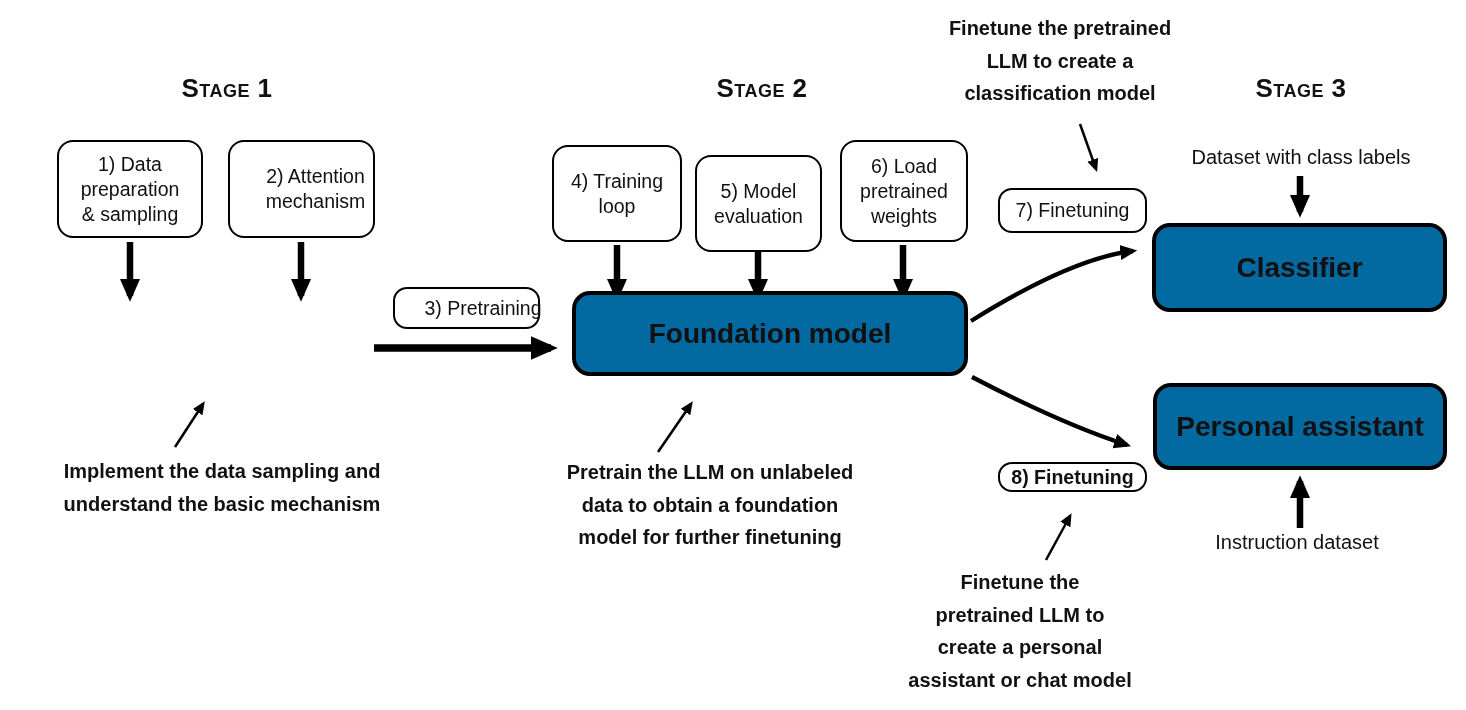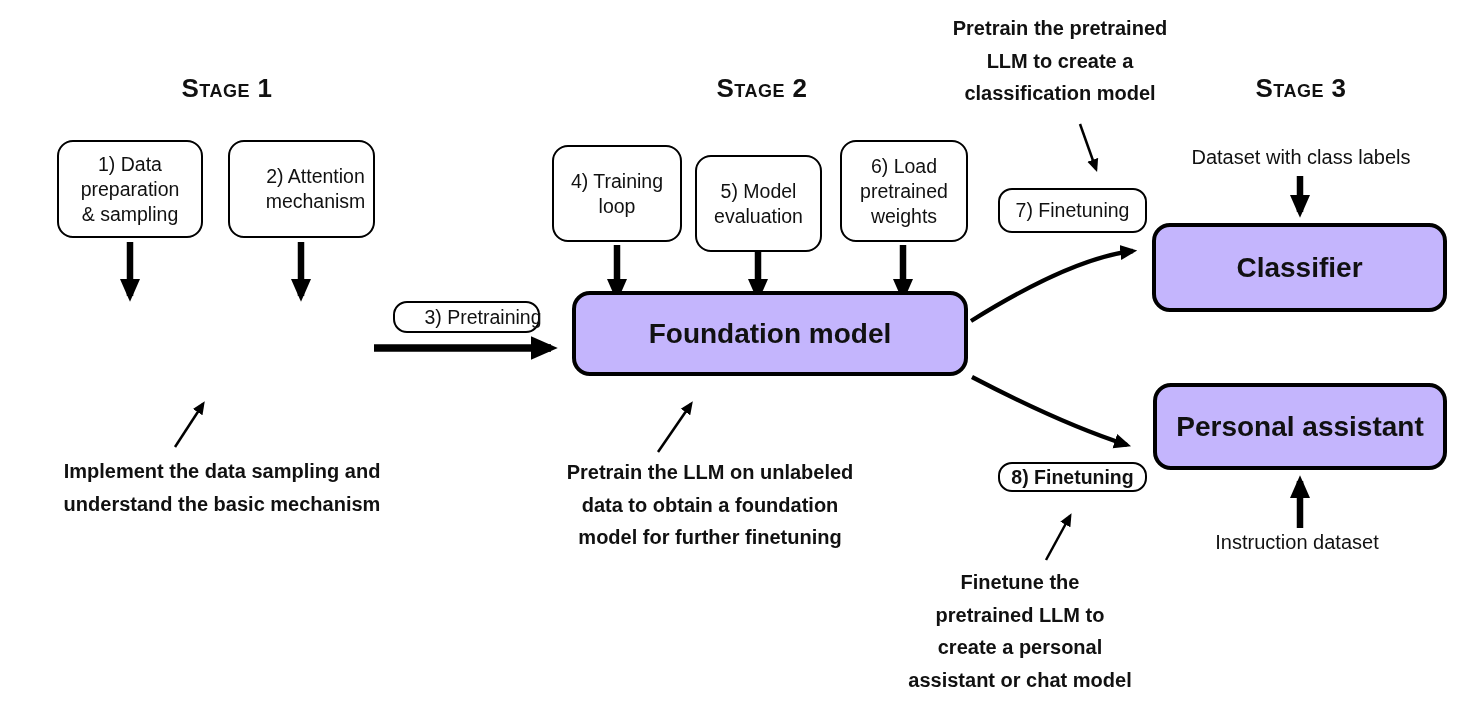--- a/index.html
+++ b/index.html
@@ -43,21 +43,21 @@
     background: #ffffff;
     border: 2.5px solid #000;
     border-radius: 14px;
     display: flex; align-items: center; justify-content: center;
     text-align: center;
     font-size: 19.5px;
     color: #111;
     white-space: nowrap;
   }
   .main-box {
-    background: #c4b5fd;
+    background: #0369a1;
     border: 4px solid #000;
     border-radius: 18px;
     display: flex; align-items: center; justify-content: center;
     text-align: center;
     font-size: 28px;
     font-weight: 700;
     color: #111;
   }
   .plain-label {
     font-size: 20px;
@@ -132,37 +132,37 @@
 mechanism</div>
 
   <div class="abs step-box" style="left:552px; top:145px; width:130px; height:97px;">4) Training
 loop</div>
   <div class="abs step-box" style="left:695px; top:145px; width:127px; height:97px;margin-top:10px;">5) Model
 evaluation</div>
   <div class="abs step-box" style="left:840px; top:140px; width:128px; height:102px;">6) Load
 pretrained
 weights</div>
 
-  <div class="abs pill-label" style="left:393px; top:301px; width:147px; height:32px;padding-left:33px;">3) Pretraining</div>
+  <div class="abs pill-label" style="left:393px; top:287px; width:147px; height:42px;padding-left:33px;">3) Pretraining</div>
   <div class="abs pill-label" style="left:998px; top:188px; width:149px; height:45px;">7) Finetuning</div>
   <div class="abs pill-label" style="left:998px; top:462px; width:149px; height:30px;font-weight:bold;">8) Finetuning</div>
 
   <div class="abs main-box" style="left:572px; top:291px; width:396px; height:85px;">Foundation model</div>
   <div class="abs main-box" style="left:1152px; top:223px; width:295px; height:89px;">Classifier</div>
   <div class="abs main-box" style="left:1153px; top:383px; width:294px; height:87px;">Personal assistant</div>
 
   <div class="abs plain-label" style="left:1151px; top:143px; width:300px; height:28px;">Dataset with class labels</div>
   <div class="abs plain-label" style="left:1147px; top:528px; width:300px; height:28px;">Instruction dataset</div>
 
   <div class="abs annotation" style="left:52px; top:455px; width:340px;">Implement the data sampling and
 understand the basic mechanism</div>
   <div class="abs annotation" style="left:550px; top:456px; width:320px;">Pretrain the LLM on unlabeled
 data to obtain a foundation
 model for further finetuning</div>
-  <div class="abs annotation" style="left:920px; top:12px; width:280px;">Pretrain the pretrained
+  <div class="abs annotation" style="left:920px; top:12px; width:280px;">Finetune the pretrained
 LLM to create a
 classification model</div>
   <div class="abs annotation" style="left:890px; top:566px; width:260px;">Finetune the
 pretrained LLM to
 create a personal
 assistant or chat model</div>
 
 </div>
 
 </body></html>

